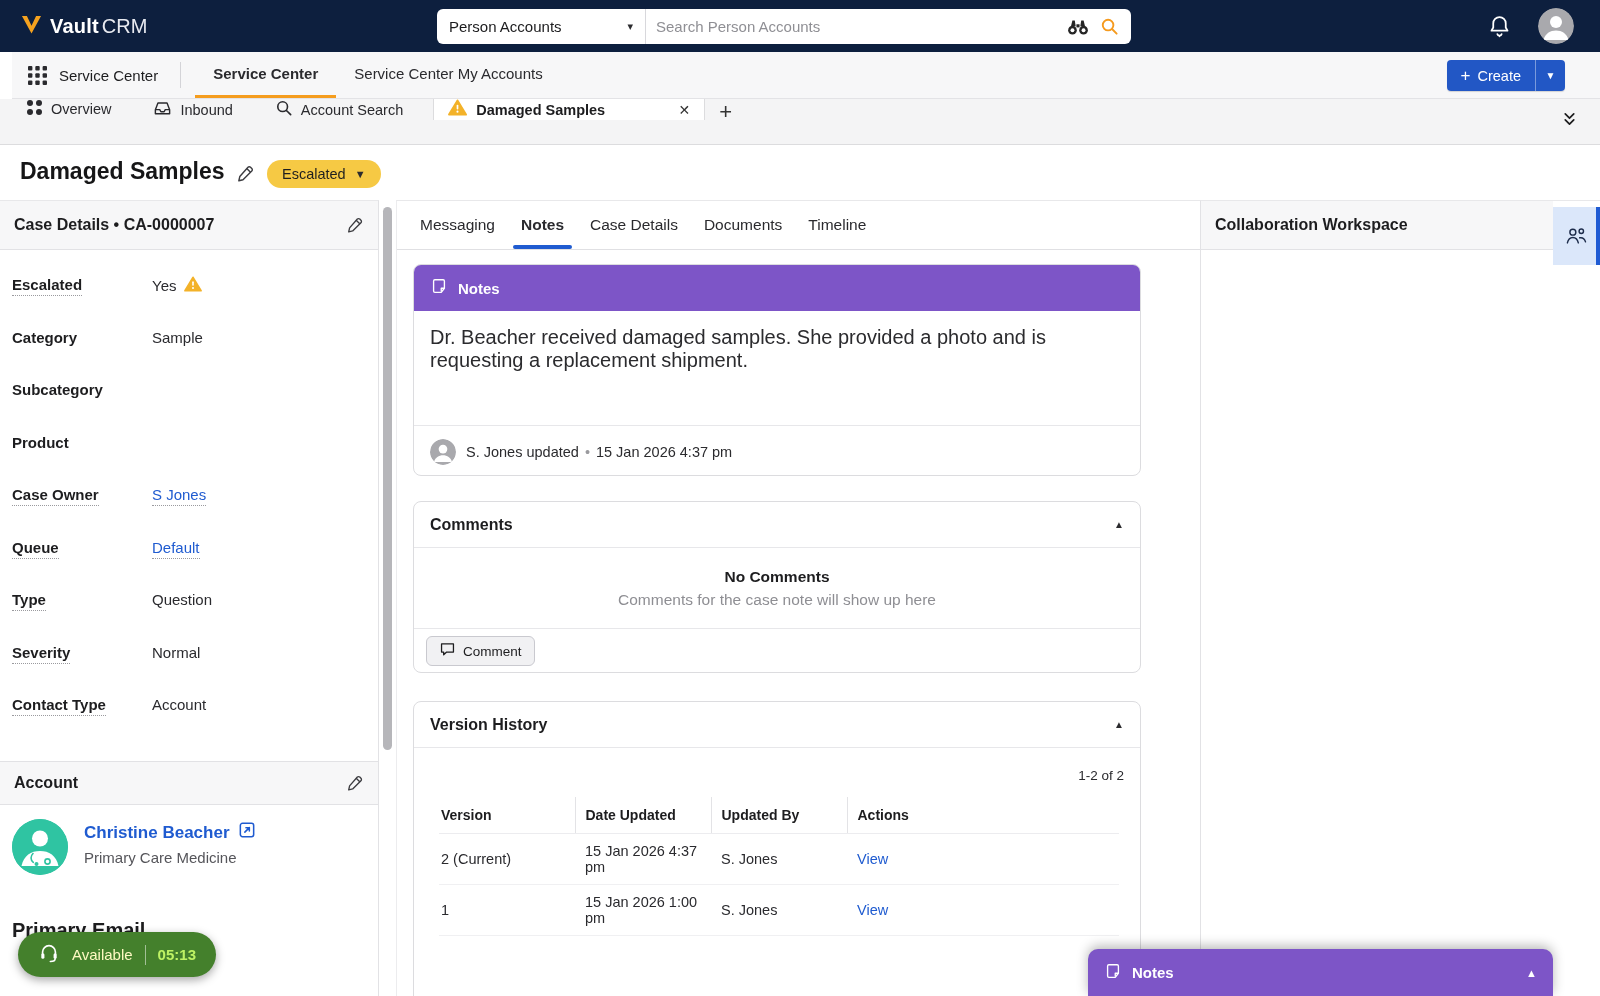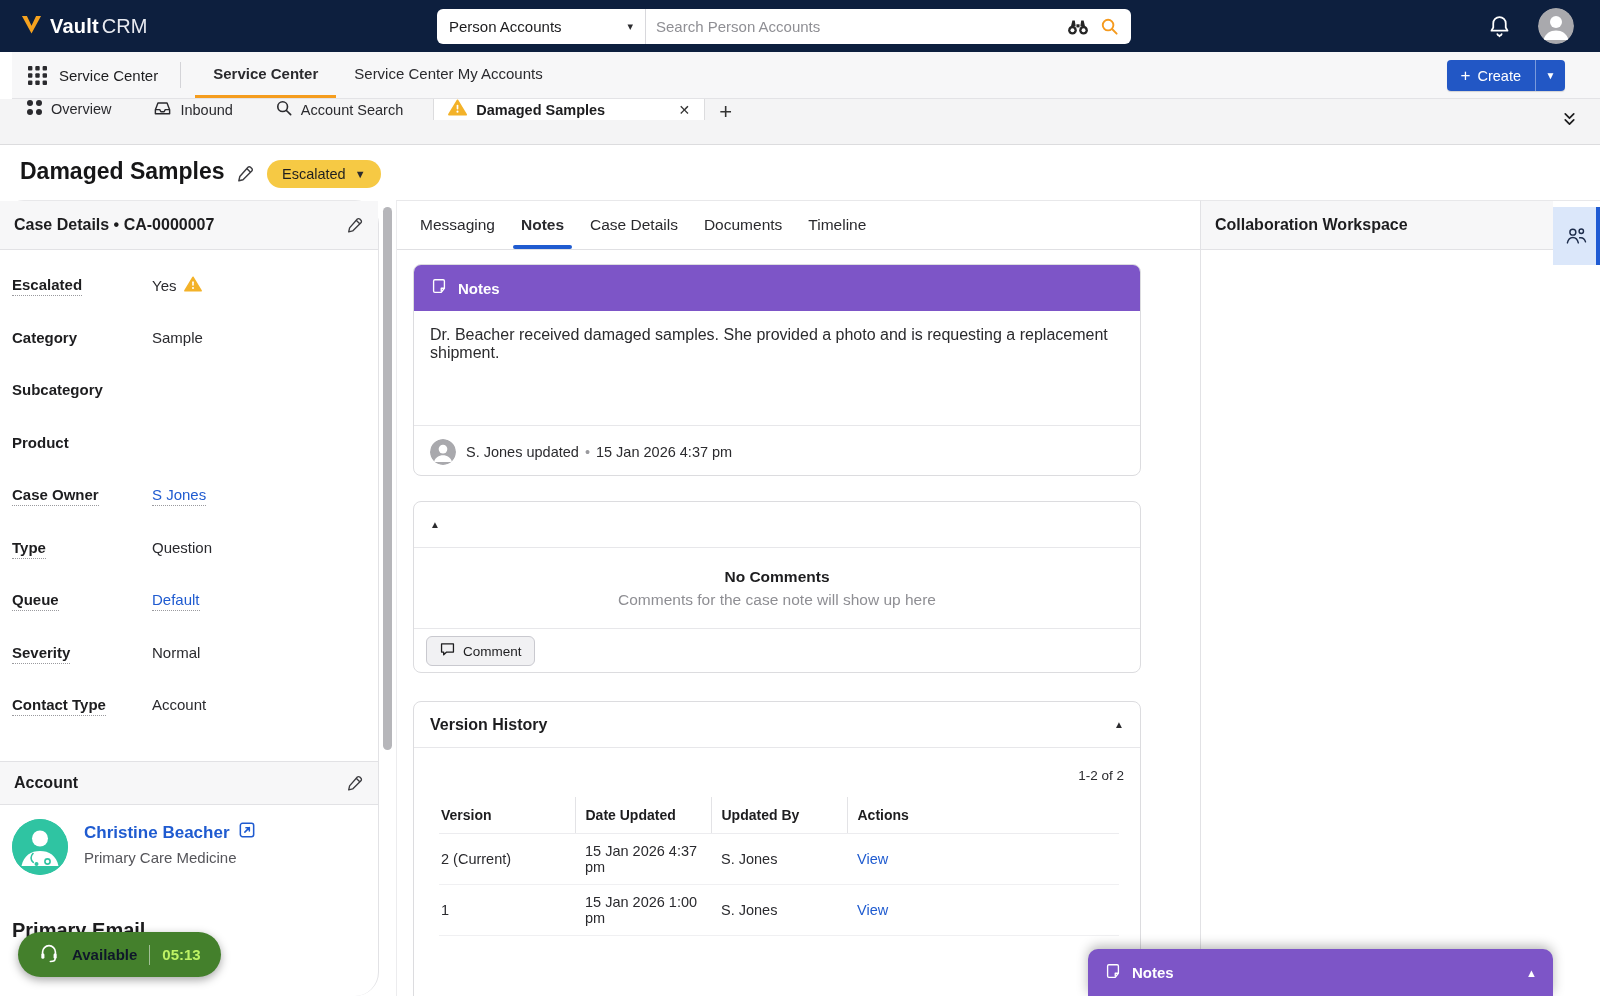--- a/index.html
+++ b/index.html
@@ -44,21 +44,21 @@
   .newtab-btn { background:none; border:0; font-size:22px; color:#333; cursor:pointer; padding:0 14px; }
   .strip-collapse { position:absolute; right:22px; top:12px; background:none; border:0; cursor:pointer; }
 
   
   .title-row { position:absolute; left:0; top:145px; width:1600px; height:55px; background:#fff; }
   .page-title { position:absolute; left:20px; top:13px; font-size:23px; font-weight:bold; color:#161617; }
   .title-pencil { position:absolute; left:236px; top:19px; }
   .status-pill { position:absolute; left:267px; top:15px; height:28px; background:#f6c944; border:0; border-radius:14px; display:flex; align-items:center; gap:9px; padding:0 15px; font-size:14.5px; color:#1f1f1f; font-family:inherit; cursor:pointer; }
 
   
-  .left-panel { position:absolute; left:0; top:200px; width:379px; bottom:0; background:#fff; border-right:1px solid #e2e2e5; border-top:1px solid #e8e8ea;border-radius:24px; }
+  .left-panel { position:absolute; left:0; top:200px; width:379px; bottom:0; background:#fff; border-right:1px solid #e2e2e5; border-top:1px solid #e8e8ea; }
   .panel-header { height:49px; background:#f7f7f8; border-bottom:1px solid #e2e2e5; display:flex; align-items:center; padding:0 14px; }
   .panel-header-title { font-size:16px; font-weight:bold; color:#1d1d1f; flex:1; }
   .fields { padding:26px 12px 0 12px; }
   .field-row { height:52.5px; display:flex; align-items:flex-start; }
   .field-label { width:140px; font-size:15px; font-weight:bold; color:#1d1d1f; }
   .field-label.dotted { align-self:flex-start; }
   .field-label.dotted span, .link-dotted { border-bottom:1px dotted #9a9a9e; padding-bottom:2px; }
   .field-value { font-size:15px; color:#2a2a2e; display:flex; align-items:center; gap:8px; }
   .field-value a { color:#1f5bd0; text-decoration:none; }
   .acct-header { position:absolute; left:0; top:560px; width:100%; height:44px; background:#f7f7f8; border-top:1px solid #e2e2e5; border-bottom:1px solid #e2e2e5; display:flex; align-items:center; padding:0 14px; }
@@ -78,21 +78,21 @@
   .main-tabbar { height:49px; background:#fff; border-bottom:1px solid #e0e0e3; display:flex; align-items:stretch; padding-left:10px; }
   .main-tab { position:relative; display:flex; align-items:center; font-size:15.5px; color:#2a2a2e; margin:0 13px; cursor:pointer; }
   .main-tab.active { font-weight:bold; }
   .main-tab.active::after { content:""; position:absolute; left:-8px; right:-8px; bottom:0; height:4px; background:#1f5bd0; border-radius:2px; }
   .main-content { position:absolute; left:0; top:49px; right:0; bottom:0; overflow:hidden; }
 
   .card { position:absolute; left:16px; width:728px; background:#fff; border:1px solid #dcdcdf; border-radius:8px; }
   .card-purple-header { height:46px; background:#7d55c7; border-radius:7px 7px 0 0; display:flex; align-items:center; gap:10px; padding:0 16px; }
   .card-purple-title { color:#fff; font-weight:bold; font-size:15px; }
   .notes-card { top:14px; height:212px; }
-  .notes-body { height:114px; padding:15px 16px; font-size:16px; color:#2b2b2e; }
+  .notes-body { height:114px; padding:15px 16px; font-size:20px; color:#2b2b2e; }
   .notes-footer { height:52px; border-top:1px solid #e7e7ea; display:flex; align-items:center; gap:10px; padding:0 16px; }
   .meta-avatar { width:26px; height:26px; border-radius:50%; overflow:hidden; }
   .meta-text { font-size:14.5px; color:#2b2b2e; }
   .meta-sep { color:#9a9a9e; margin:0 6px; }
 
   .section-header { height:46px; display:flex; align-items:center; padding:0 16px; border-bottom:1px solid #e7e7ea; cursor:pointer; }
   .section-title { font-size:16px; font-weight:bold; color:#1d1d1f; flex:1; }
   .collapse-caret { font-size:10px; color:#2b2b2e; }
   .comments-card { top:251px; height:172px; }
   .comments-empty { height:80px; display:flex; flex-direction:column; align-items:center; justify-content:center; gap:5px; }
@@ -112,21 +112,21 @@
   .vh-view { color:#1f5bd0; text-decoration:none; }
 
   
   .right-panel { position:absolute; left:1200px; top:200px; width:353px; bottom:0; background:#fff; border-left:1px solid #e2e2e5; border-top:1px solid #e8e8ea; }
   .right-rail { position:absolute; left:1553px; top:200px; width:47px; bottom:0; background:#fff; border-top:1px solid #e8e8ea; }
   .rail-btn { position:relative; margin-top:6px; width:47px; height:58px; background:#dbe7fa; border:0; cursor:pointer; display:flex; align-items:center; justify-content:center; }
   .rail-btn::after { content:""; position:absolute; right:0; top:0; width:4px; height:58px; background:#1f5bd3; }
 
   
   .status-float { position:absolute; left:18px; top:932px; height:45px; background:#44802c; border-radius:23px; display:flex; align-items:center; gap:12px; padding:0 20px; box-shadow:0 3px 10px rgba(0,0,0,.35); cursor:pointer; z-index:5; }
-  .status-label { color:#0f172a; font-weight:bold; font-size:15px; }
+  .status-label { color:#fef9c3; font-weight:normal; font-size:15px; }
   .status-sep { width:1px; height:20px; background:rgba(255,255,255,.5); }
   .status-time { color:#bef264; font-weight:bold; font-size:15px; }
   .notes-dock { position:absolute; left:1088px; top:949px; width:465px; height:47px; background:#7d55c7; border-radius:10px 10px 0 0; display:flex; align-items:center; gap:10px; padding:0 16px; box-shadow:0 -3px 12px rgba(0,0,0,.28); cursor:pointer; z-index:5; }
   .dock-title { color:#fff; font-weight:bold; font-size:15px; flex:1; }
   .dock-caret { color:#fff; font-size:11px; }
 </style>
 </head>
 <body>
 
 <div class="screen">
@@ -306,28 +306,28 @@
         <span class="field-label">Product</span>
         <span class="field-value"></span>
       </div>
       <div class="field-row">
         <span class="field-label dotted"><span>Case Owner</span></span>
         <span class="field-value">
             <a href="#" class="link-dotted">S Jones</a>
           </span>
       </div>
       <div class="field-row">
-        <span class="field-label dotted"><span>Type</span></span>
-        <span class="field-value">Question</span>
-      </div>
-      <div class="field-row">
         <span class="field-label dotted"><span>Queue</span></span>
         <span class="field-value">
             <a href="#" class="link-dotted">Default</a>
           </span>
+      </div>
+      <div class="field-row">
+        <span class="field-label dotted"><span>Type</span></span>
+        <span class="field-value">Question</span>
       </div>
       <div class="field-row">
         <span class="field-label dotted"><span>Severity</span></span>
         <span class="field-value">Normal</span>
       </div>
       <div class="field-row">
         <span class="field-label dotted"><span>Contact Type</span></span>
         <span class="field-value">Account</span>
       </div>
     </div>
@@ -400,20 +400,21 @@
                 <circle cx="18" cy="18" r="18" fill="#a9a9ad"></circle>
                 <circle cx="18" cy="14" r="6" fill="#fff"></circle>
                 <path d="M5.5 32c1.6-6.5 6.8-9.5 12.5-9.5S28.9 25.5 30.5 32z" fill="#fff"></path>
               </svg></span>
           <span class="meta-text"><span>S. Jones updated</span><span class="meta-sep">•</span><span>15 Jan 2026 4:37 pm</span></span>
         </div>
       </div>
 
       <div class="card comments-card">
         <div class="section-header">
+          <span class="section-title">Comments</span>
           <span class="collapse-caret">▲</span>
         </div>
         <div class="comments-empty">
           <span class="empty-title">No Comments</span>
           <span class="empty-sub">Comments for the case note will show up here</span>
         </div>
         <div class="comments-footer">
           <button class="comment-btn">
             <span><svg width="17" height="17" viewBox="0 0 20 20" fill="none" stroke="#1d1d1f" stroke-width="1.5" stroke-linejoin="round">
                   <path d="M3 3.5h14V13H9l-3.5 3.2V13H3z"></path>

